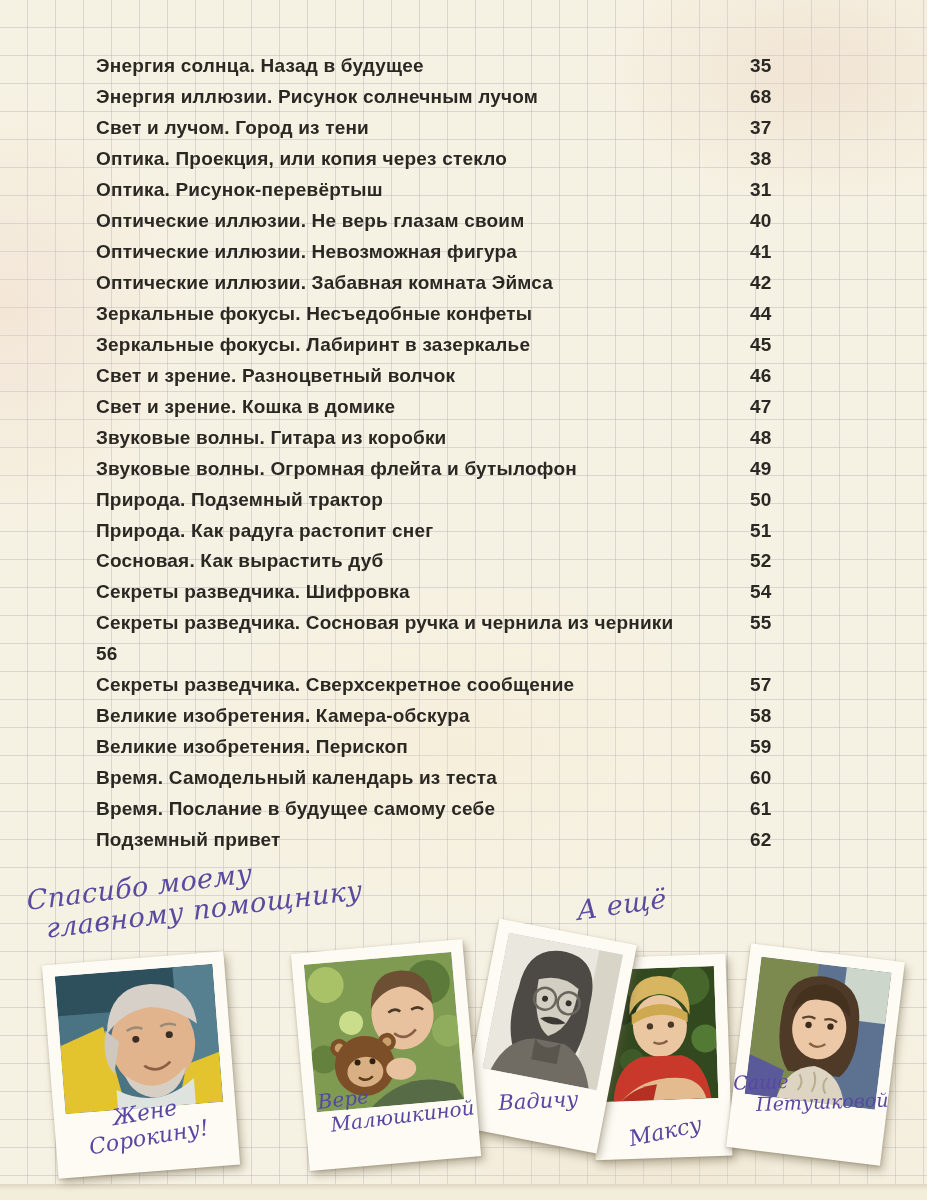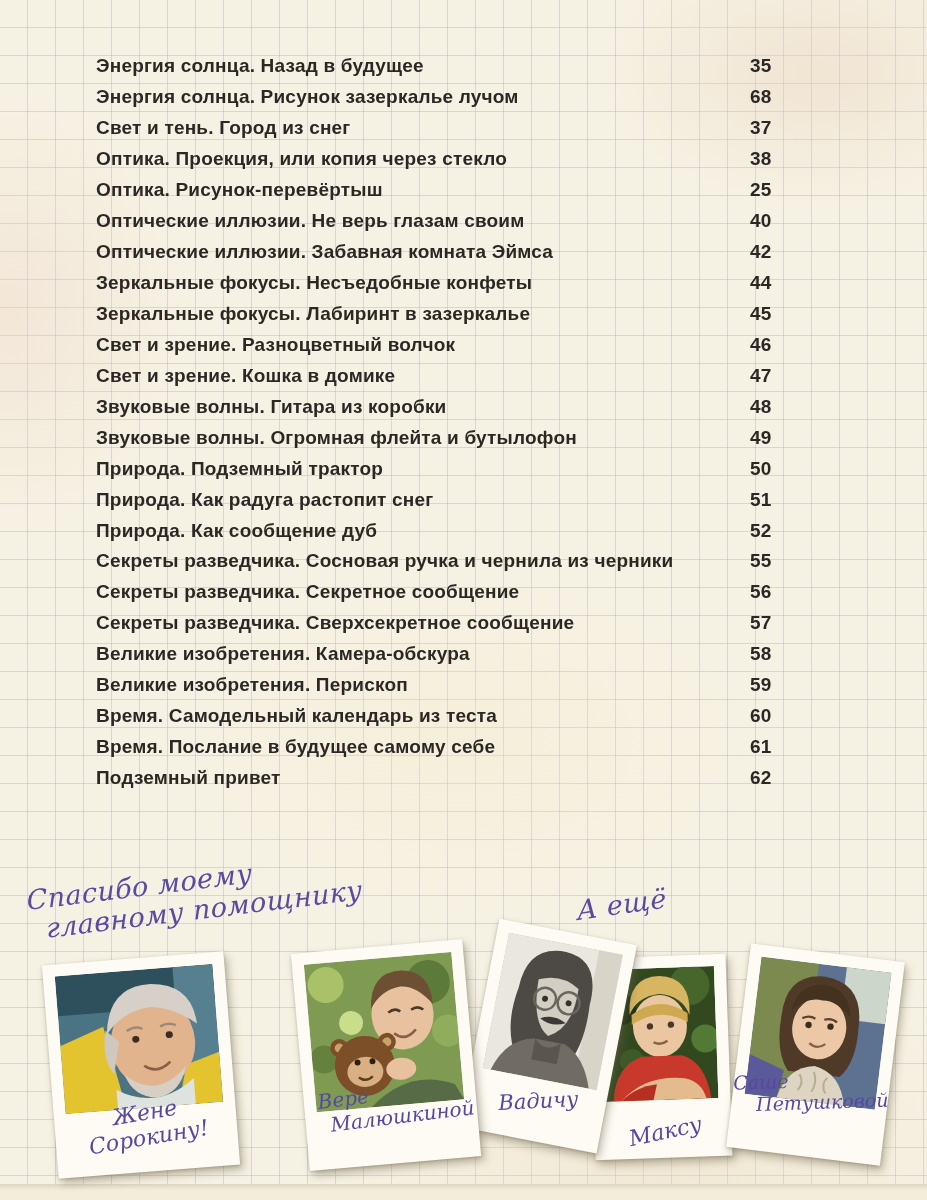--- a/index.html
+++ b/index.html
@@ -76,40 +76,44 @@
 </style>
 </head>
 <body>
 
 <div class="toc" id="toc-list">
     <div class="toc-row">
       <span class="toc-title">Энергия солнца. Назад в будущее</span>
       <span class="toc-page">35</span>
     </div>
     <div class="toc-row">
-      <span class="toc-title">Энергия солнца. Рисунок зазеркалье лучом</span>
+      <span class="toc-title">Энергия иллюзии. Рисунок солнечным лучом</span>
       <span class="toc-page">68</span>
     </div>
     <div class="toc-row">
-      <span class="toc-title">Свет и тень. Город из снег</span>
+      <span class="toc-title">Свет и лучом. Город из тени</span>
       <span class="toc-page">37</span>
     </div>
     <div class="toc-row">
       <span class="toc-title">Оптика. Проекция, или копия через стекло</span>
       <span class="toc-page">38</span>
     </div>
     <div class="toc-row">
       <span class="toc-title">Оптика. Рисунок-перевёртыш</span>
-      <span class="toc-page">25</span>
+      <span class="toc-page">31</span>
     </div>
     <div class="toc-row">
       <span class="toc-title">Оптические иллюзии. Не верь глазам своим</span>
       <span class="toc-page">40</span>
     </div>
     <div class="toc-row">
+      <span class="toc-title">Оптические иллюзии. Невозможная фигура</span>
+      <span class="toc-page">41</span>
+    </div>
+    <div class="toc-row">
       <span class="toc-title">Оптические иллюзии. Забавная комната Эймса</span>
       <span class="toc-page">42</span>
     </div>
     <div class="toc-row">
       <span class="toc-title">Зеркальные фокусы. Несъедобные конфеты</span>
       <span class="toc-page">44</span>
     </div>
     <div class="toc-row">
       <span class="toc-title">Зеркальные фокусы. Лабиринт в зазеркалье</span>
       <span class="toc-page">45</span>
@@ -132,29 +136,32 @@
     </div>
     <div class="toc-row">
       <span class="toc-title">Природа. Подземный трактор</span>
       <span class="toc-page">50</span>
     </div>
     <div class="toc-row">
       <span class="toc-title">Природа. Как радуга растопит снег</span>
       <span class="toc-page">51</span>
     </div>
     <div class="toc-row">
-      <span class="toc-title">Природа. Как сообщение дуб</span>
+      <span class="toc-title">Сосновая. Как вырастить дуб</span>
       <span class="toc-page">52</span>
+    </div>
+    <div class="toc-row">
+      <span class="toc-title">Секреты разведчика. Шифровка</span>
+      <span class="toc-page">54</span>
     </div>
     <div class="toc-row">
       <span class="toc-title">Секреты разведчика. Сосновая ручка и чернила из черники</span>
       <span class="toc-page">55</span>
     </div>
     <div class="toc-row">
-      <span class="toc-title">Секреты разведчика. Секретное сообщение</span>
       <span class="toc-page">56</span>
     </div>
     <div class="toc-row">
       <span class="toc-title">Секреты разведчика. Сверхсекретное сообщение</span>
       <span class="toc-page">57</span>
     </div>
     <div class="toc-row">
       <span class="toc-title">Великие изобретения. Камера-обскура</span>
       <span class="toc-page">58</span>
     </div>

